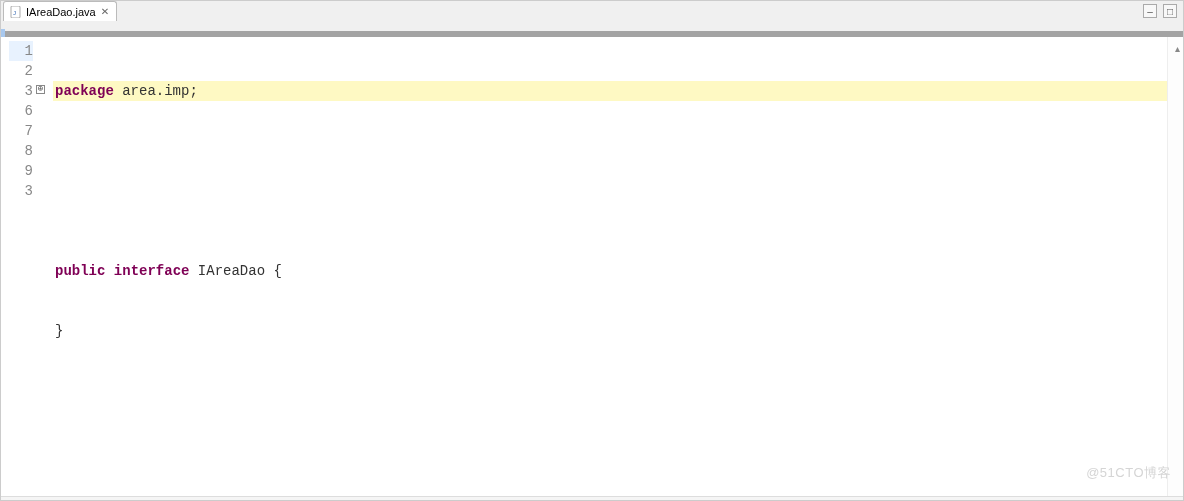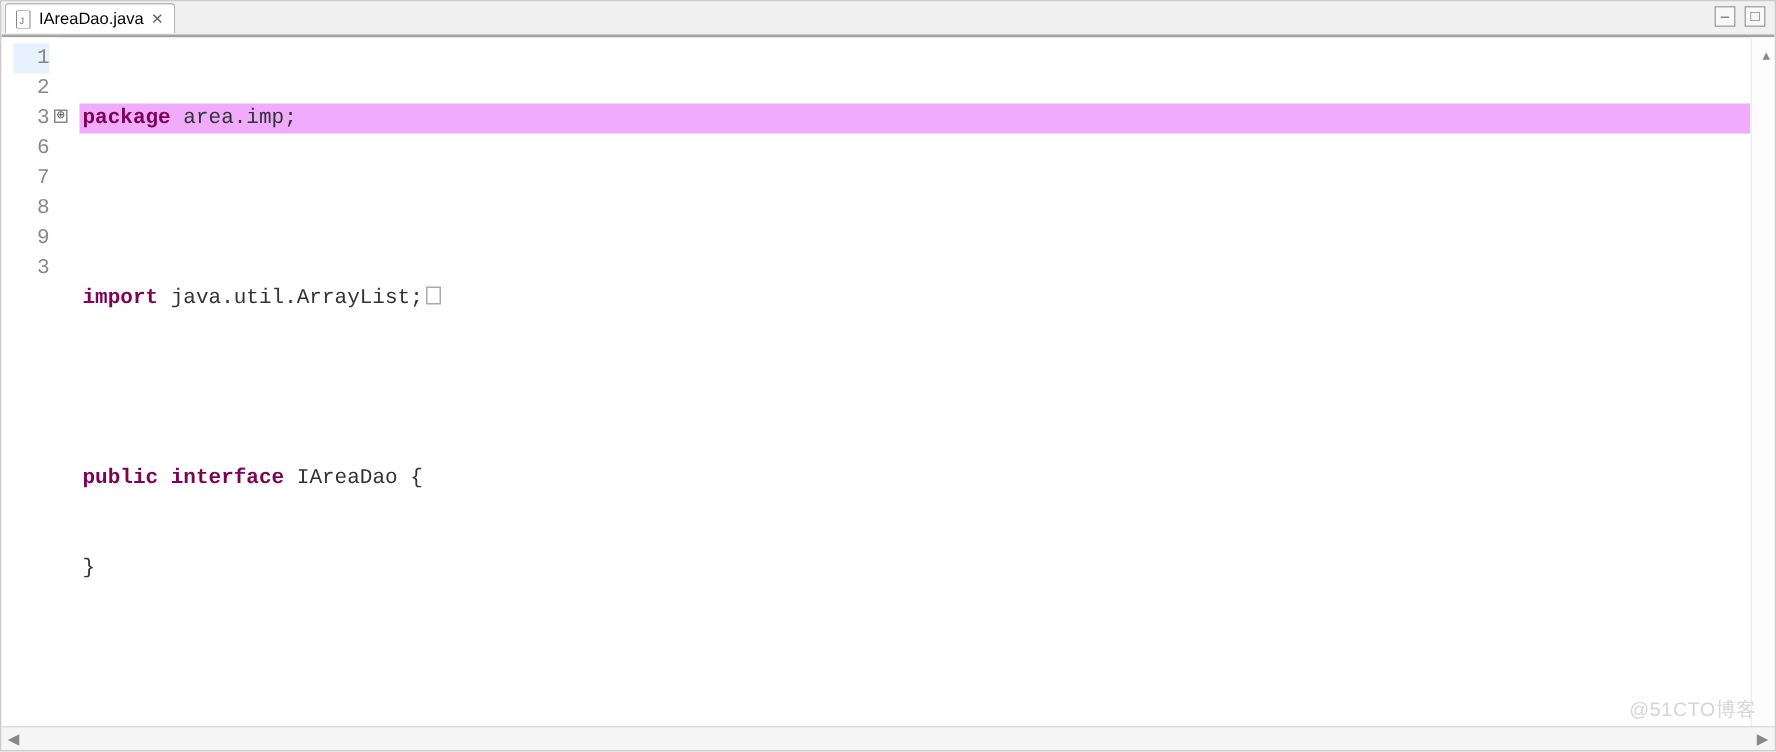--- a/index.html
+++ b/index.html
@@ -6,25 +6,25 @@
     body {
       font-family: "Segoe UI", Tahoma, sans-serif;
       background: #ffffff;
       width: 1184px;
       height: 501px;
       overflow: hidden;
       border: 1px solid #ccc;
       position: relative;
     }
     .tab-bar {
-      height: 24px;
+      height: 36px;
       background: #f0f0f0;
-      border-bottom: 2px solid #a3a3a3;
-      display: flex;
-      align-items: center;
+      border-bottom: 6px solid #a3a3a3;
+      display: flex;
+      align-items: flex-start;
       padding-left: 2px;
       position: relative;
     }
     .tab {
       background: #ffffff;
       border: 1px solid #bbb;
       border-bottom: none;
       border-top-left-radius: 3px;
       border-top-right-radius: 3px;
       height: 20px;
@@ -106,21 +106,21 @@
       flex: 1;
       padding-top: 4px;
       font-family: Consolas, "Courier New", monospace;
       font-size: 14px;
       line-height: 20px;
       white-space: pre;
       color: #333;
       position: relative;
     }
     .code-line { height: 20px; padding-left: 2px; }
-    .code-line.hl { background: #f0abfc; }
+    .code-line.hl { background: #fef9c3; }
     .kw { color: #7f0055; font-weight: bold; }
     .pkg { color: #333; }
     .param { color: #6a3e3e; }
     .collapsed-box {
       display: inline-block;
       border: 1px solid #aaa;
       width: 10px;
       height: 12px;
       vertical-align: -1px;
       margin-left: 2px;
@@ -202,21 +202,20 @@
     <div class="gutter-line">6</div>
     <div class="gutter-line">7</div>
     <div class="gutter-line">8</div>
     <div class="gutter-line">9</div>
     <div class="gutter-line">3</div>
   </div>
   <div class="fold-column"></div>
   <div class="code-area">
     <div class="code-line hl"><span class="kw">package</span><span class="pkg"> area.imp;</span></div>
     <div class="code-line"></div>
-    <div class="code-line"><span class="kw">import</span><span> java.util.ArrayList;</span><span class="collapsed-box"></span></div>
     <div class="code-line"></div>
     <div class="code-line"><span class="kw">public</span> <span class="kw">interface</span><span> IAreaDao </span><span>{</span></div>
     <div class="code-line">}</div>
     <div class="code-line"></div>
   </div>
   <div class="overview-ruler">
     <span class="ruler-caret">▴</span>
   </div>
 </div>
 

